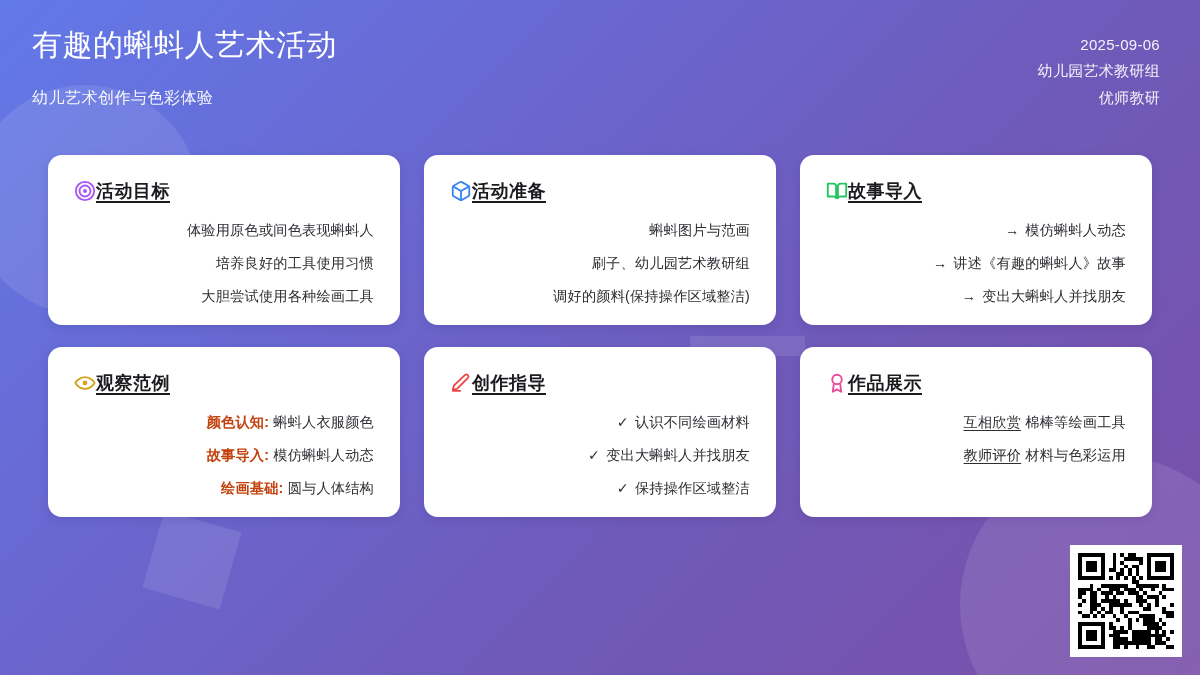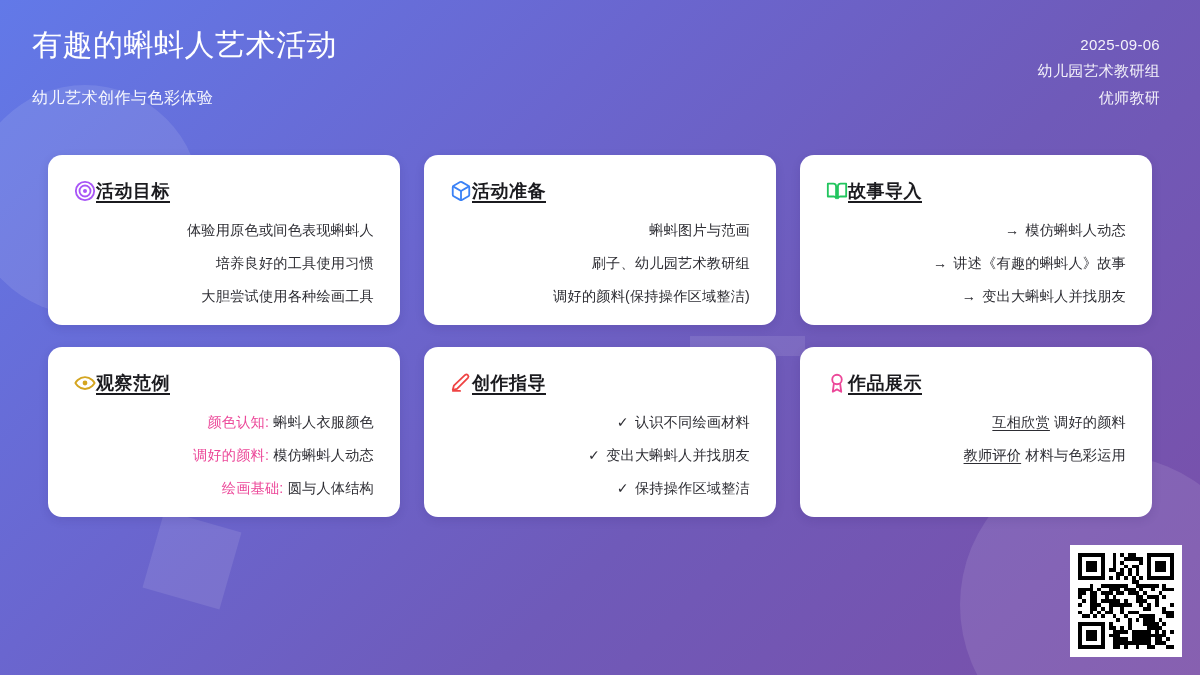--- a/index.html
+++ b/index.html
@@ -97,21 +97,21 @@
   .item {
     font-size:14.2px; color:#2d2d33;
     line-height:1.55;
     margin-bottom:11px;
     letter-spacing:.2px;
     white-space:nowrap;
     text-align:right;
   }
   .item:last-child { margin-bottom:0; }
   .item .marker { color:#2d2d33; margin-right:6px; }
-  .item .lbl-bold { font-weight:400; color:#ec4899; }
+  .item .lbl-bold { font-weight:700; color:#c2410c; }
   .item .lbl-underline {
     text-decoration:underline;
     text-underline-offset:3px;
     text-decoration-thickness:1.2px;
   }
 
   
   .qr-wrap {
     position:absolute; right:18px; bottom:18px;
     width:112px; height:112px;
@@ -198,21 +198,21 @@
           <span class="card-icon">
             <svg xmlns="http://www.w3.org/2000/svg" viewBox="0 0 24 24" width="22" height="22" fill="none" stroke="#d4a520" stroke-width="2" stroke-linecap="round" stroke-linejoin="round">
               <path d="M1.5 12S5 5.5 12 5.5 22.5 12 22.5 12 19 18.5 12 18.5 1.5 12 1.5 12z"></path>
               <circle cx="12" cy="12" r="2.6" fill="#d4a520" stroke="none"></circle>
             </svg>
           </span>
           <span class="card-title">观察范例</span>
         </div>
         <div class="card-body">
           <div class="item"><span class="lbl-bold">颜色认知:</span> <span>蝌蚪人衣服颜色</span></div>
-          <div class="item"><span class="lbl-bold">调好的颜料:</span> <span>模仿蝌蚪人动态</span></div>
+          <div class="item"><span class="lbl-bold">故事导入:</span> <span>模仿蝌蚪人动态</span></div>
           <div class="item"><span class="lbl-bold">绘画基础:</span> <span>圆与人体结构</span></div>
         </div>
       </div>
       <div class="card">
         <div class="card-head">
           <span class="card-icon">
             <svg xmlns="http://www.w3.org/2000/svg" viewBox="0 0 24 24" width="22" height="22" fill="none" stroke="#ef4444" stroke-width="2" stroke-linecap="round" stroke-linejoin="round">
               <path d="M16.5 3.2a2.2 2.2 0 0 1 3.1 3.1L7.6 18.3 3 19.5l1.2-4.6z"></path>
               <line x1="3.2" y1="20.6" x2="11" y2="20.6"></line>
             </svg>
@@ -229,21 +229,21 @@
         <div class="card-head">
           <span class="card-icon">
             <svg xmlns="http://www.w3.org/2000/svg" viewBox="0 0 24 24" width="22" height="22" fill="none" stroke="#ec4899" stroke-width="2" stroke-linecap="round" stroke-linejoin="round">
               <circle cx="12" cy="8.2" r="5.2"></circle>
               <polyline points="8.6 12.6 7.4 21.5 12 19 16.6 21.5 15.4 12.6"></polyline>
             </svg>
           </span>
           <span class="card-title">作品展示</span>
         </div>
         <div class="card-body">
-          <div class="item"><span class="lbl-underline">互相欣赏</span> <span>调好的颜料</span></div>
+          <div class="item"><span class="lbl-underline">互相欣赏</span> <span>棉棒等绘画工具</span></div>
           <div class="item"><span class="lbl-underline">教师评价</span> <span>材料与色彩运用</span></div>
         </div>
       </div>
     </div>
 
   <div class="qr-wrap">
     <svg id="qr-svg" viewBox="0 0 25 25" shape-rendering="crispEdges" aria-hidden="true">
         <rect x="0" y="0" width="1" height="1" fill="#000"></rect>
         <rect x="1" y="0" width="1" height="1" fill="#000"></rect>
         <rect x="2" y="0" width="1" height="1" fill="#000"></rect>

